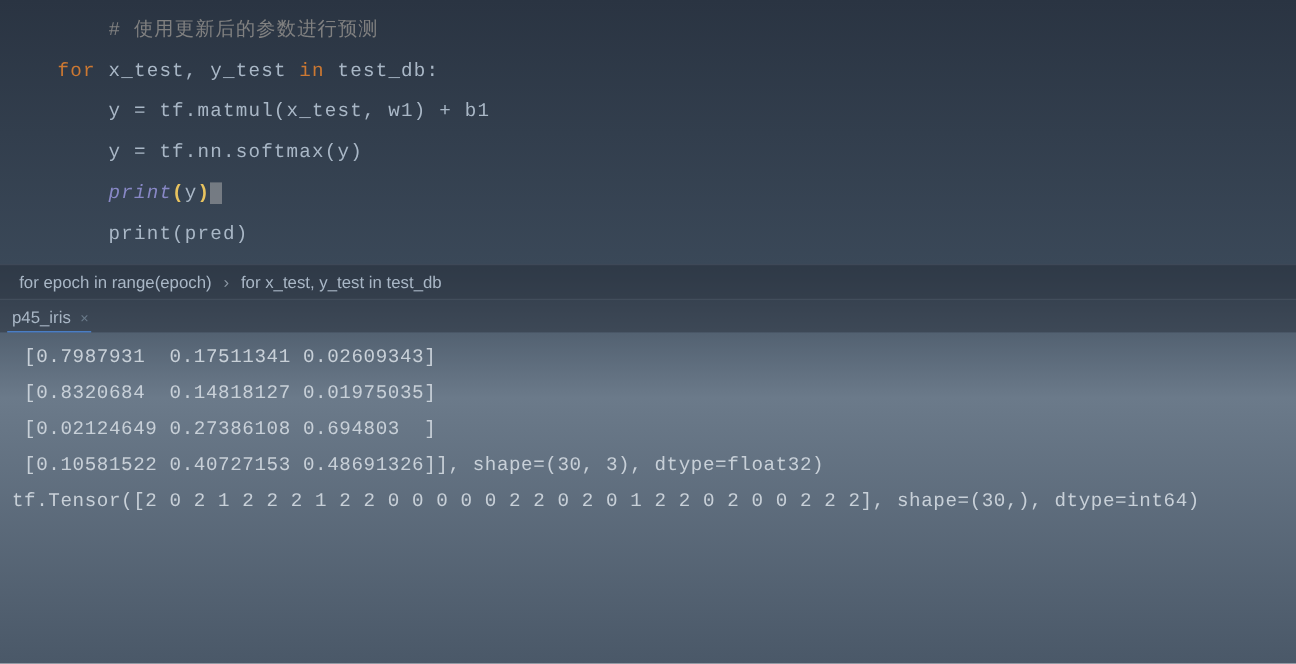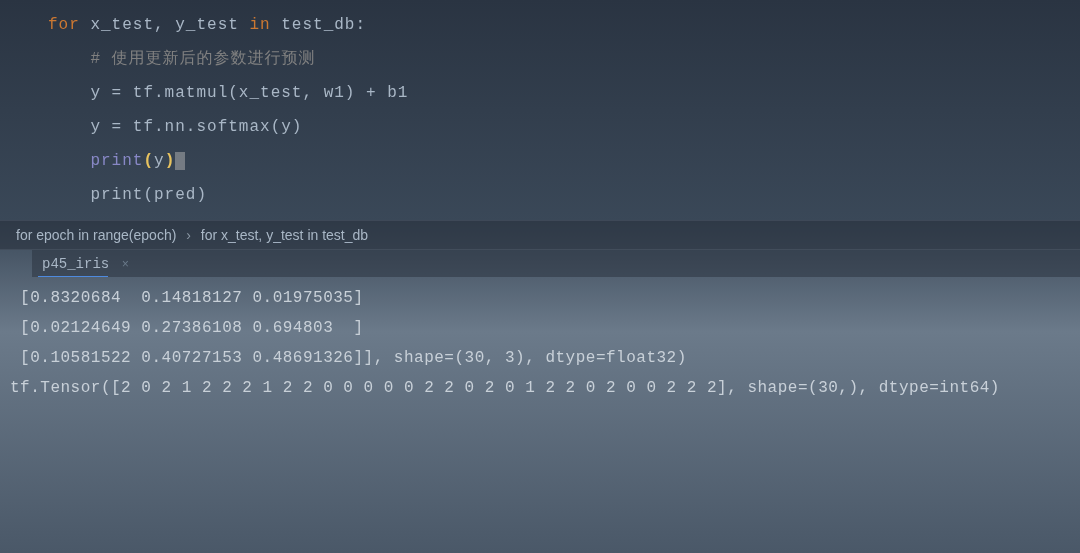--- a/index.html
+++ b/index.html
@@ -23,21 +23,21 @@
       line-height: 34px;
     }
     .code-line {
       white-space: pre;
     }
     .kw-for { color: #cc7832; }
     .kw-in { color: #cc7832; }
     .var { color: #a9b7c6; }
     .param-kw { color: #d27255; }
     .comment { color: #808080; }
-    .builtin { color: #8888c6; }
+    .builtin { color: #8888c6; font-style: italic; }
     .highlight-paren-open { color: #e8c35f; font-weight: bold; }
     .highlight-paren-close { color: #e8c35f; font-weight: bold; }
     .underline-wavy { text-decoration: underline wavy #808080; text-decoration-thickness: 1px; }
     .cursor-block {
       background: rgba(180,180,180,0.5);
       display:inline-block;
       width:10px;
       height:18px;
       vertical-align:text-bottom;
     }
@@ -55,23 +55,22 @@
     .breadcrumb-bar .chev {
       color: #8a96a3;
       margin: 0 6px;
     }
 
     .tab-bar {
       background: rgba(40, 48, 60, 0.5);
       padding: 4px 6px 0 6px;
       font-size: 14px;
       color: #a9b7c6;
-      font-family: Liberation Mono, monospace;
+      font-family: Liberation Sans, sans-serif;
       letter-spacing: 0;
-      margin-left: 32px;
     }
     .tab {
       display: inline-block;
       padding: 2px 4px;
     }
     .tab-close {
       color: #6a7a8a;
       margin-left: 4px;
       font-size: 12px;
     }
@@ -89,22 +88,22 @@
       letter-spacing: 0.5px;
     }
     .output-line {
       white-space: pre;
     }
   </style>
 </head>
 <body>
 
 <div class="code-area">
+  <div class="code-line">    <span class="comment"># 使用更新后的参数进行预测</span></div>
   <div class="code-line"><span class="kw-for">for</span><span class="var"> x_test, y_test </span><span class="kw-in">in</span><span class="var"> test_db:</span></div>
-  <div class="code-line">    <span class="comment"># 使用更新后的参数进行预测</span></div>
   <div class="code-line">    <span class="var">y = tf.matmul(x_test, w1) + b1</span></div>
   <div class="code-line">    <span class="var">y = tf.nn.softmax(y)</span></div>
   <div class="code-line">    <span class="builtin">print</span><span class="highlight-paren-open">(</span><span class="var">y</span><span class="highlight-paren-close">)</span><span class="cursor-block"></span></div>
   <div class="code-line">    <span class="var">print(pred)</span></div>
 </div>
 
 <div class="breadcrumb-bar">
   <span>for epoch in range(epoch)</span>
   <span class="chev">›</span>
   <span>for x_test, y_test in test_db</span>
@@ -112,17 +111,18 @@
 
 <div class="tab-bar">
   <div class="tab">
     <span>p45_iris</span>
     <span class="tab-close">×</span>
   </div>
   <div class="tab-underline"></div>
 </div>
 
 <div class="output-area">
+  <div class="output-line"> [0.7987931  0.17511341 0.02609343]</div>
   <div class="output-line"> [0.8320684  0.14818127 0.01975035]</div>
   <div class="output-line"> [0.02124649 0.27386108 0.694803  ]</div>
   <div class="output-line"> [0.10581522 0.40727153 0.48691326]], shape=(30, 3), dtype=float32)</div>
   <div class="output-line">tf.Tensor([2 0 2 1 2 2 2 1 2 2 0 0 0 0 0 2 2 0 2 0 1 2 2 0 2 0 0 2 2 2], shape=(30,), dtype=int64)</div>
 </div>
 
 </body></html>

